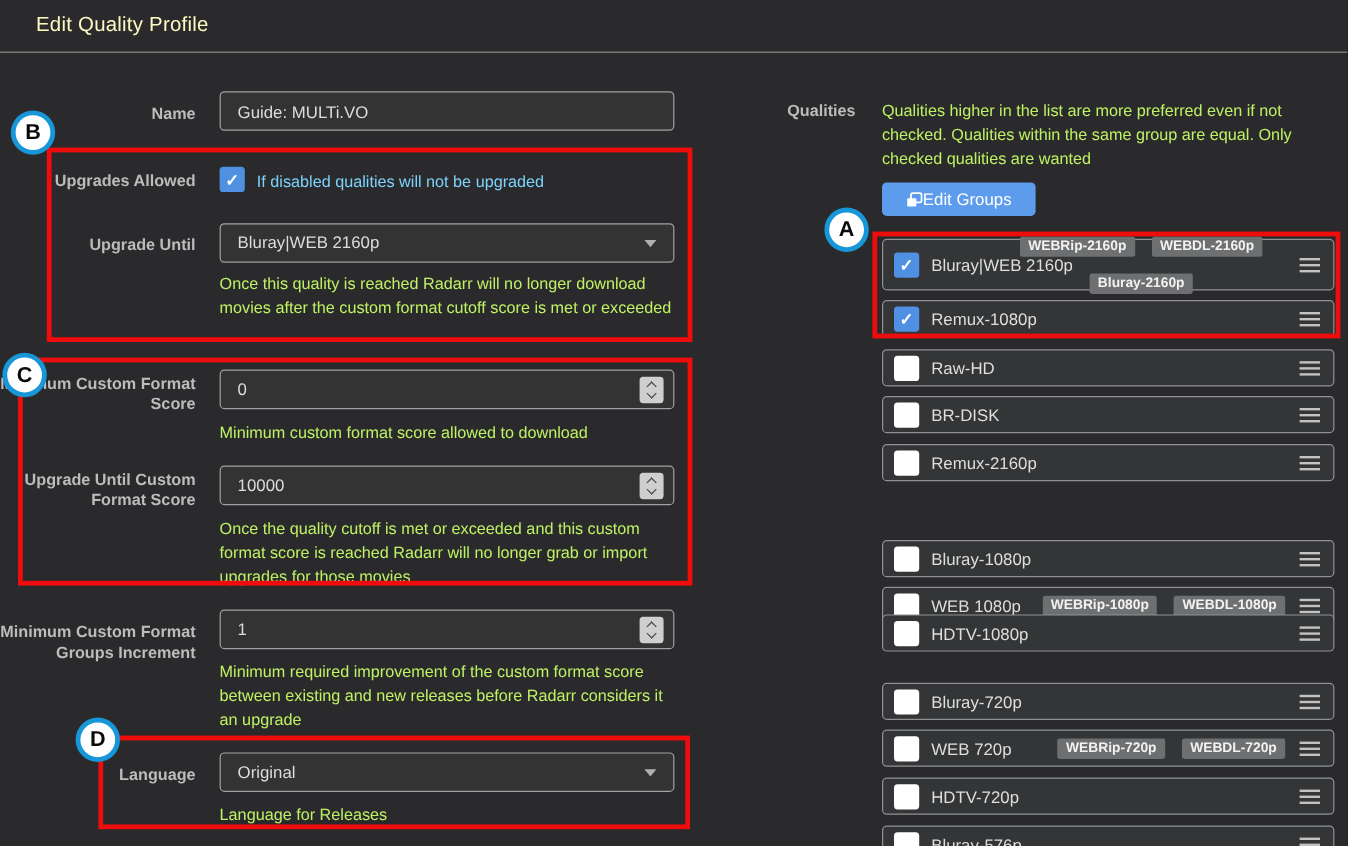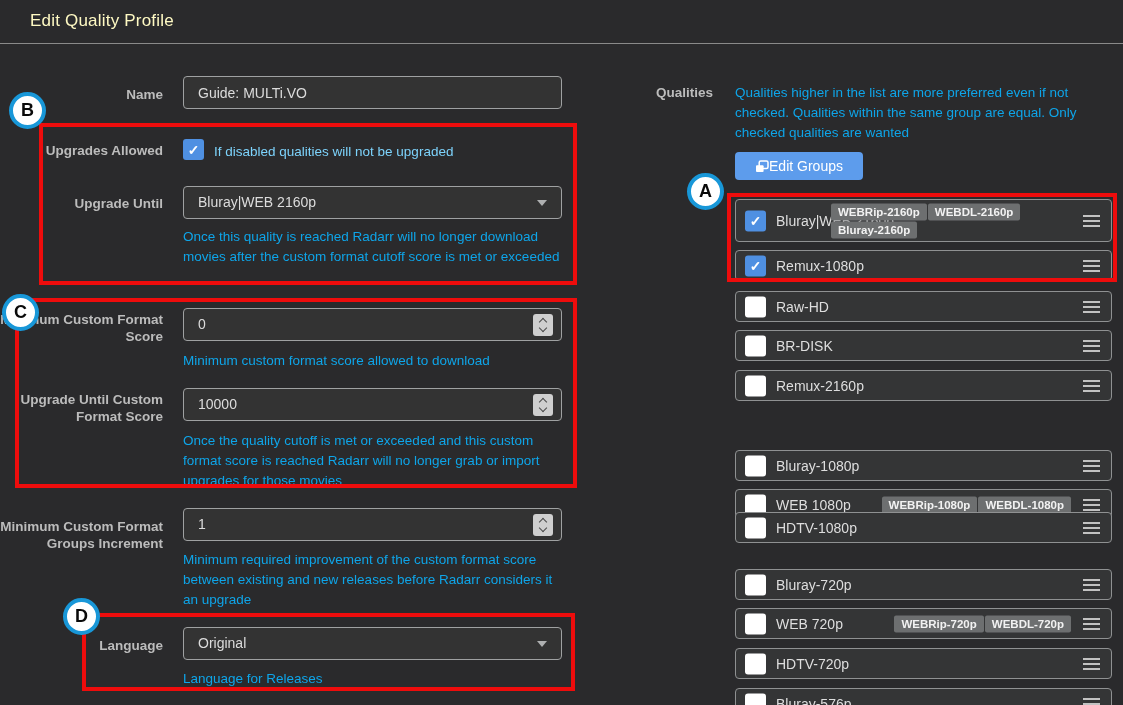--- a/index.html
+++ b/index.html
@@ -7,21 +7,21 @@
   .screen {
     position:relative; width:1123px; height:705px; overflow:hidden;
     background:#2a2a2c; font-family:"Liberation Sans", sans-serif;
   }
   
   .modal-header { position:absolute; left:0; top:0; width:100%; height:44px; border-bottom:1px solid #8a8a8a; }
   .modal-title { position:absolute; left:30px; top:11px; font-size:17px; color:#fef9c3; letter-spacing:.2px; }
 
   
   .form-label { position:absolute; left:0; width:163px; text-align:right; font-size:13.5px; font-weight:bold; color:#bcbcbc; line-height:17px; }
-  .help-text { position:absolute; font-size:13.5px; color:#0ea5e9; line-height:20px; }
+  .help-text { position:absolute; font-size:13.5px; color:#bef264; line-height:20px; }
   .text-input, .select-box {
     position:absolute; left:183px; width:379px; height:33px;
     background:#333333; border:1px solid #9fa1a2; border-radius:4px;
     color:#dcdcdc; font-size:14px; font-family:"Liberation Sans", sans-serif;
     padding:0 14px; line-height:31px;
   }
   .select-box { cursor:pointer; }
   .caret-down {
     position:absolute; right:14px; top:13px; width:0; height:0;
     border-left:5px solid transparent; border-right:5px solid transparent; border-top:6px solid #aeb0b1;
@@ -49,21 +49,21 @@
     display:flex; align-items:center; justify-content:center; gap:0;
   }
   .q-item {
     position:absolute; left:735px; width:377px; height:31px;
     background:#343536; border:1px solid #8f9192; border-radius:4px;
   }
   .q-item .checkbox { left:9px; top:50%; transform:translateY(-50%); width:21px; height:21px; }
   .q-label { position:absolute; left:40px; top:50%; transform:translateY(-50%); font-size:14px; color:#dedede; }
   .badges {
     position:absolute; right:40px; top:50%; transform:translateY(-50%);
-    display:flex; flex-wrap:wrap; justify-content:flex-start; gap:1px; max-width:240px;
+    display:flex; flex-wrap:wrap; justify-content:center; gap:14px; max-width:240px;
   }
   .badge {
     background:#6d6f70; color:#f2f2f2; font-size:11.5px; font-weight:bold;
     padding:2.5px 7px; border-radius:2px; white-space:nowrap;
   }
   .drag-handle { position:absolute; right:11px; top:50%; margin-top:-1px; width:17px; height:2px;
     background:#c2c2c2; box-shadow:0 -5px 0 #c2c2c2, 0 5px 0 #c2c2c2; cursor:grab; }
 
   
   .anno-box { position:absolute; border:4px solid #ee0c0c; pointer-events:none; }

